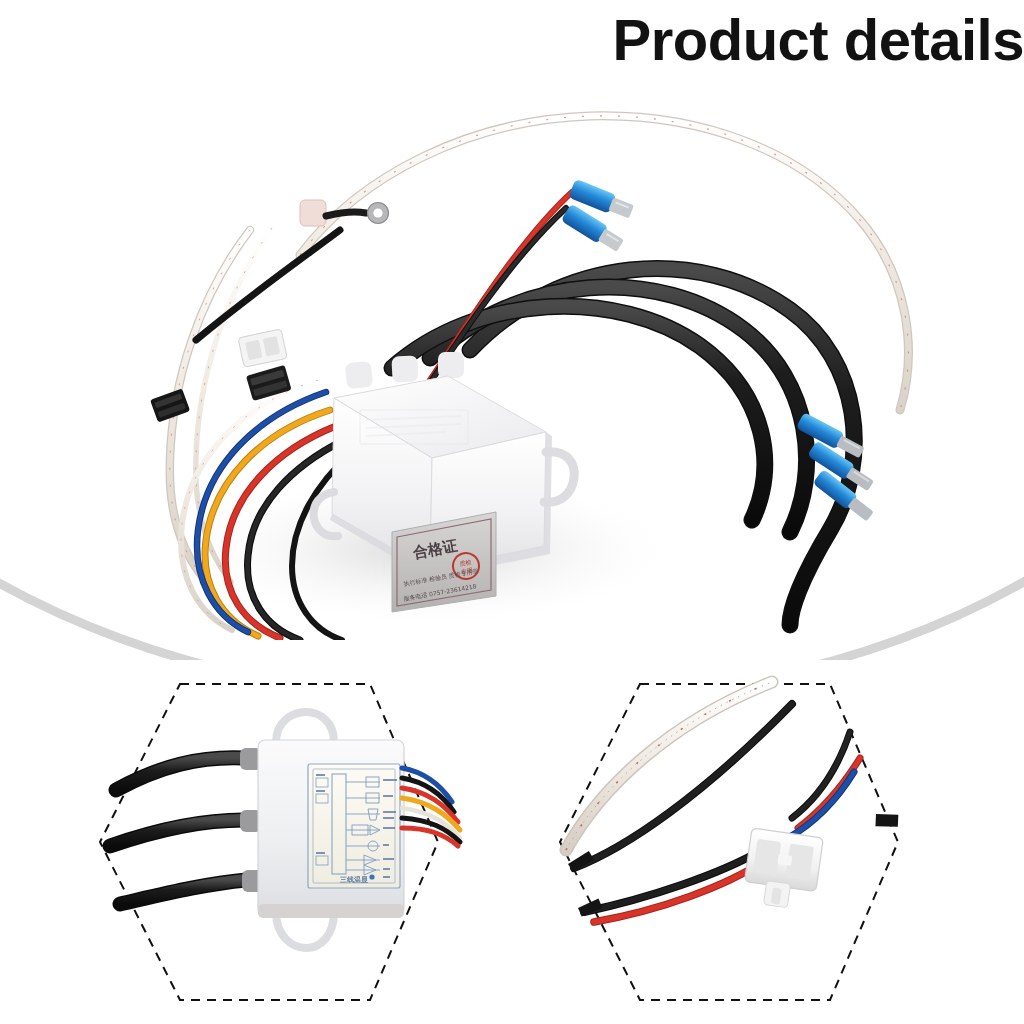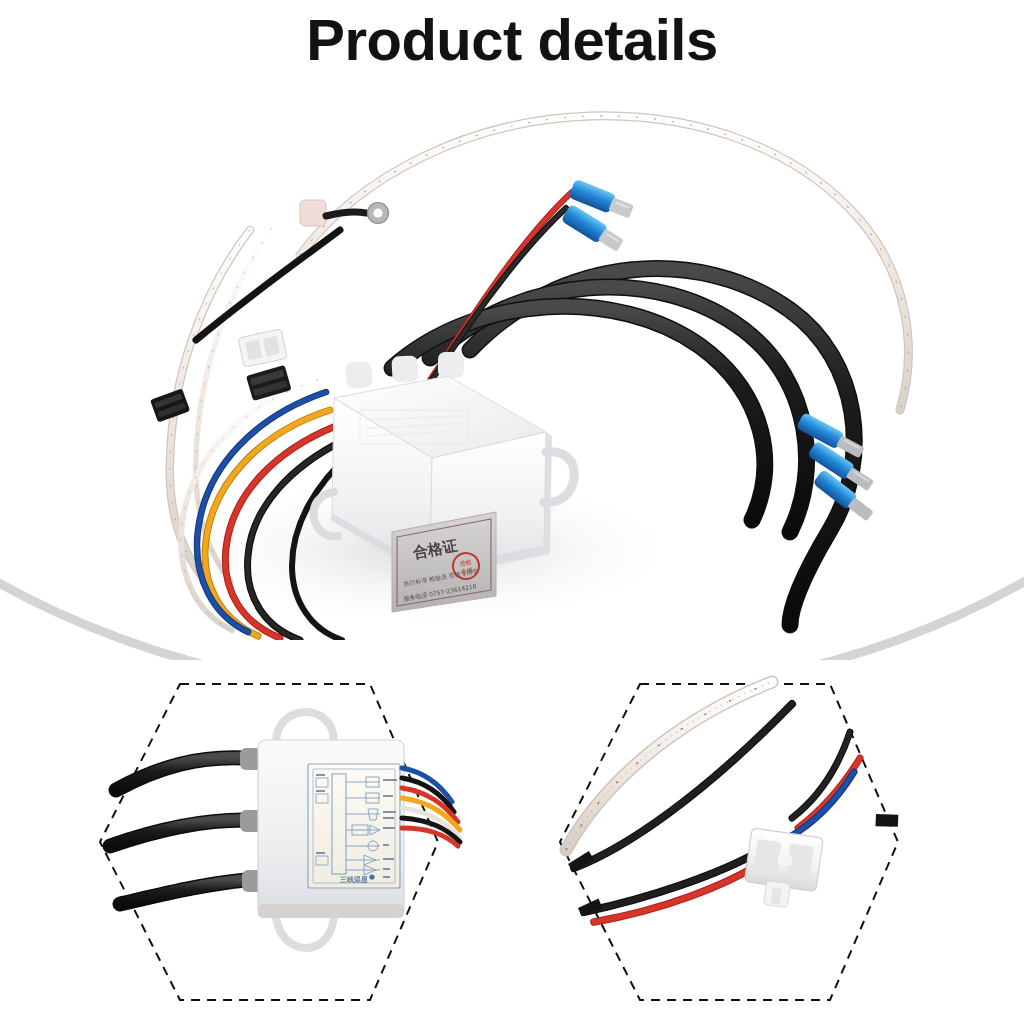--- a/index.html
+++ b/index.html
@@ -21,21 +21,21 @@
     height: 1024px;
     background: #ffffff;
   }
 
   
   .page-title {
     position: absolute;
     left: 0;
     top: 8px;
     width: 1024px;
-    text-align: center;
+    text-align: right;
     font-size: 58px;
     font-weight: bold;
     letter-spacing: -0.5px;
     color: #121212;
     font-family: "Liberation Sans", sans-serif;
     line-height: 1.1;
   }
 
   
   .hero {

